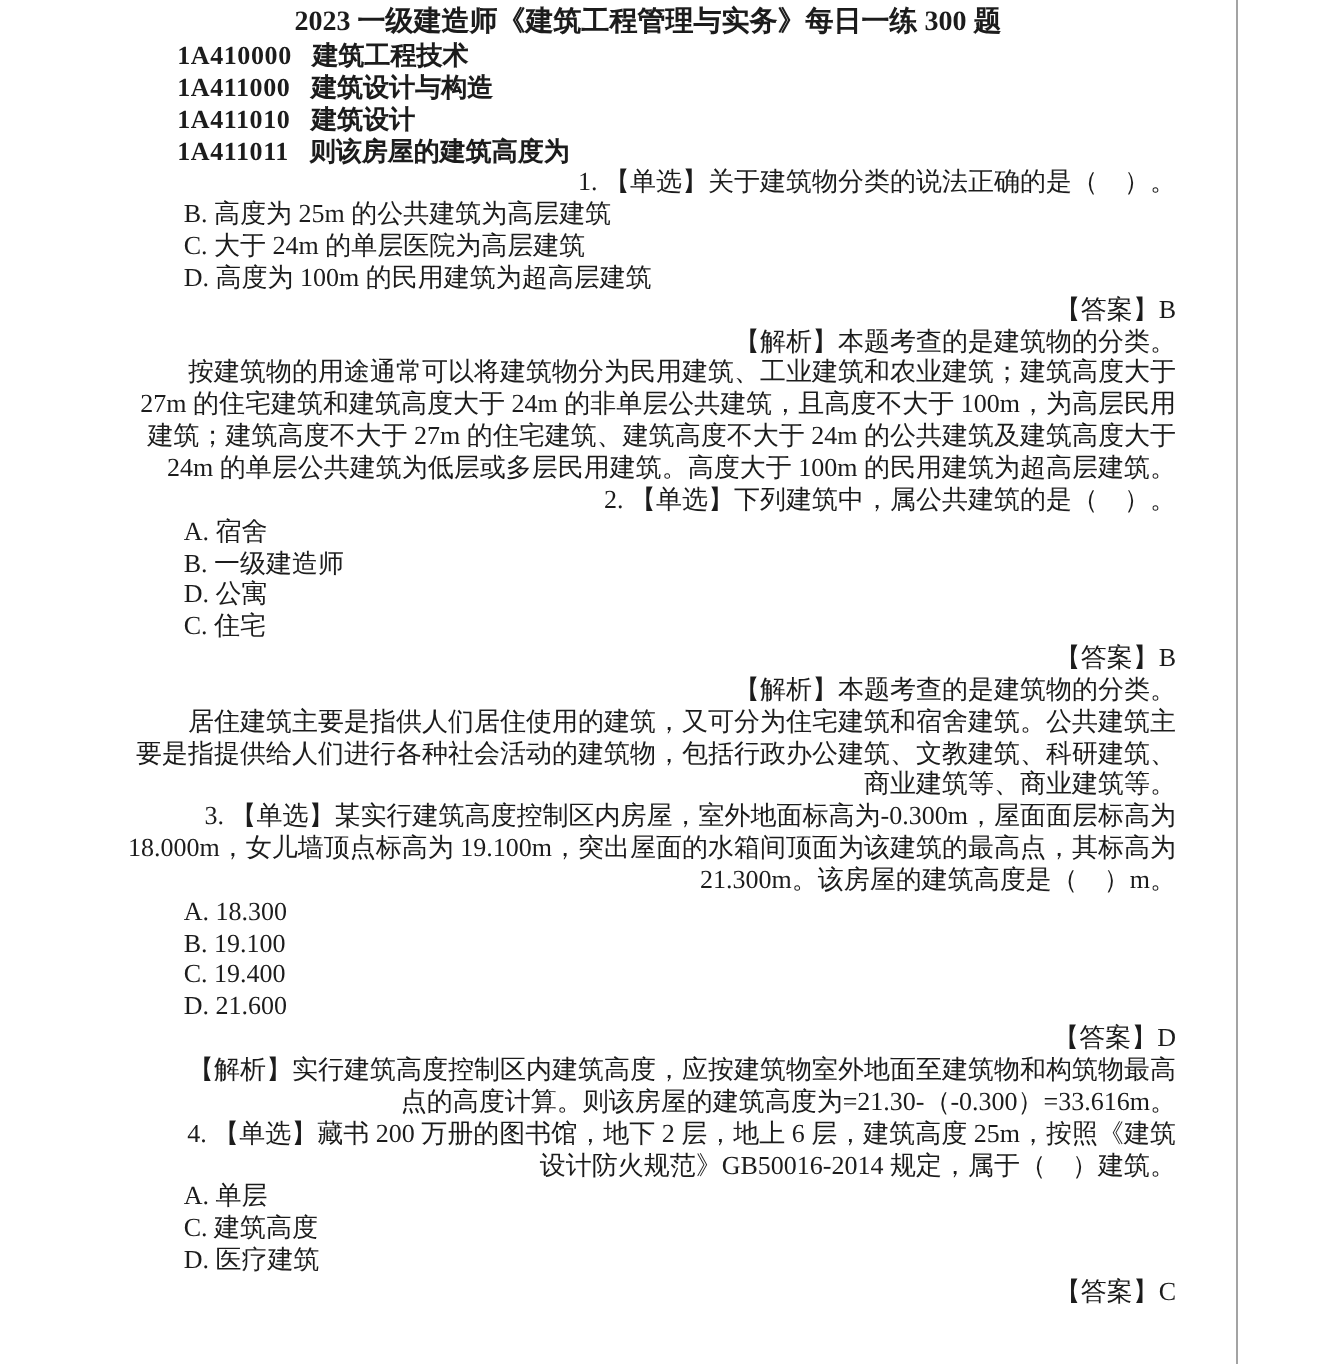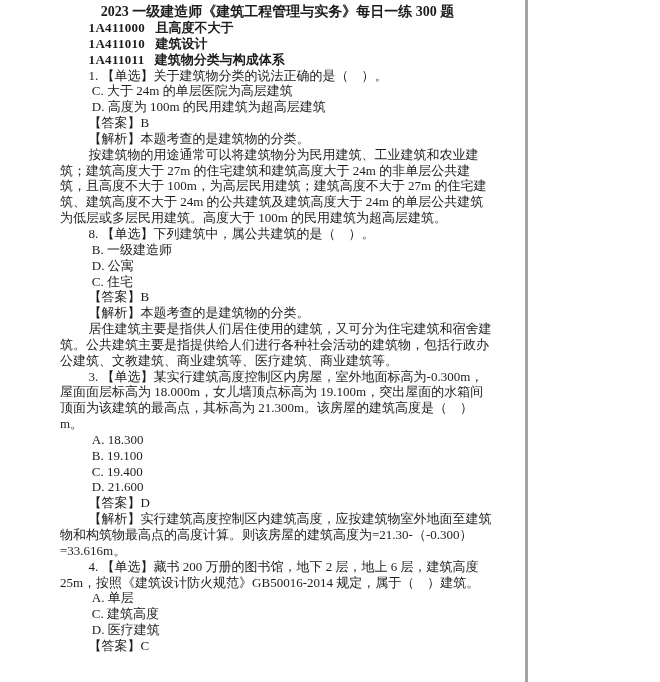--- a/index.html
+++ b/index.html
@@ -2,78 +2,81 @@
 <html><head>
 <meta charset="utf-8">
 <style>
   html, body {
     margin: 0;
     padding: 0;
     background: #ffffff;
   }
   .page {
     position: relative;
-    width: 528px;
+    width: 619px;
     height: 682px;
     box-sizing: border-box;
     background: #ffffff;
     padding: 3px 30px 0 60px;
     overflow: hidden;
     font-family: "Liberation Serif", "DejaVu Serif", serif;
     font-size: 13px;
     line-height: 15.85px;
     color: #1c1c1c;
-    border-right: 3px solid #a3a3a3;
+    border-right: 1px solid #a3a3a3;
   }
   p { margin: 0; padding: 0; }
   .doc-title {
     text-align: center;
     font-weight: bold;
     font-size: 14px;
     line-height: 17px;
   }
   .section-heading {
     font-weight: bold;
     text-indent: 2.2em;
   }
   .section-heading .code {
     margin-right: 0.8em;
     letter-spacing: 0.3px;
   }
-  .indent { text-indent: 2.2em; }
+  .indent { text-indent: 2.2em; text-align: right; }
   .option { margin-left: 2.45em; }
 </style>
 </head>
 <body>
 
 <div class="page">
 
   <p class="doc-title">2023 一级建造师《建筑工程管理与实务》每日一练 300 题</p>
 
-  <p class="section-heading"><span class="code">1A411000</span><span>且高度不大于</span></p>
+  <p class="section-heading"><span class="code">1A410000</span><span>建筑工程技术</span></p>
+  <p class="section-heading"><span class="code">1A411000</span><span>建筑设计与构造</span></p>
   <p class="section-heading"><span class="code">1A411010</span><span>建筑设计</span></p>
-  <p class="section-heading"><span class="code">1A411011</span><span>建筑物分类与构成体系</span></p>
+  <p class="section-heading"><span class="code">1A411011</span><span>则该房屋的建筑高度为</span></p>
 
   <div>
     <p class="indent">1. 【单选】关于建筑物分类的说法正确的是（　）。</p>
+    <p class="option">B. 高度为 25m 的公共建筑为高层建筑</p>
     <p class="option">C. 大于 24m 的单层医院为高层建筑</p>
     <p class="option">D. 高度为 100m 的民用建筑为超高层建筑</p>
     <p class="indent">【答案】B</p>
     <p class="indent">【解析】本题考查的是建筑物的分类。</p>
     <p class="indent">按建筑物的用途通常可以将建筑物分为民用建筑、工业建筑和农业建筑；建筑高度大于 27m 的住宅建筑和建筑高度大于 24m 的非单层公共建筑，且高度不大于 100m，为高层民用建筑；建筑高度不大于 27m 的住宅建筑、建筑高度不大于 24m 的公共建筑及建筑高度大于 24m 的单层公共建筑为低层或多层民用建筑。高度大于 100m 的民用建筑为超高层建筑。</p>
   </div>
 
   <div>
-    <p class="indent">8. 【单选】下列建筑中，属公共建筑的是（　）。</p>
+    <p class="indent">2. 【单选】下列建筑中，属公共建筑的是（　）。</p>
+    <p class="option">A. 宿舍</p>
     <p class="option">B. 一级建造师</p>
     <p class="option">D. 公寓</p>
     <p class="option">C. 住宅</p>
     <p class="indent">【答案】B</p>
     <p class="indent">【解析】本题考查的是建筑物的分类。</p>
-    <p class="indent">居住建筑主要是指供人们居住使用的建筑，又可分为住宅建筑和宿舍建筑。公共建筑主要是指提供给人们进行各种社会活动的建筑物，包括行政办公建筑、文教建筑、商业建筑等、医疗建筑、商业建筑等。</p>
+    <p class="indent">居住建筑主要是指供人们居住使用的建筑，又可分为住宅建筑和宿舍建筑。公共建筑主要是指提供给人们进行各种社会活动的建筑物，包括行政办公建筑、文教建筑、科研建筑、商业建筑等、商业建筑等。</p>
   </div>
 
   <div>
     <p class="indent">3. 【单选】某实行建筑高度控制区内房屋，室外地面标高为-0.300m，屋面面层标高为 18.000m，女儿墙顶点标高为 19.100m，突出屋面的水箱间顶面为该建筑的最高点，其标高为 21.300m。该房屋的建筑高度是（　）m。</p>
     <p class="option">A. 18.300</p>
     <p class="option">B. 19.100</p>
     <p class="option">C. 19.400</p>
     <p class="option">D. 21.600</p>
     <p class="indent">【答案】D</p>
     <p class="indent">【解析】实行建筑高度控制区内建筑高度，应按建筑物室外地面至建筑物和构筑物最高点的高度计算。则该房屋的建筑高度为=21.30-（-0.300）=33.616m。</p>

